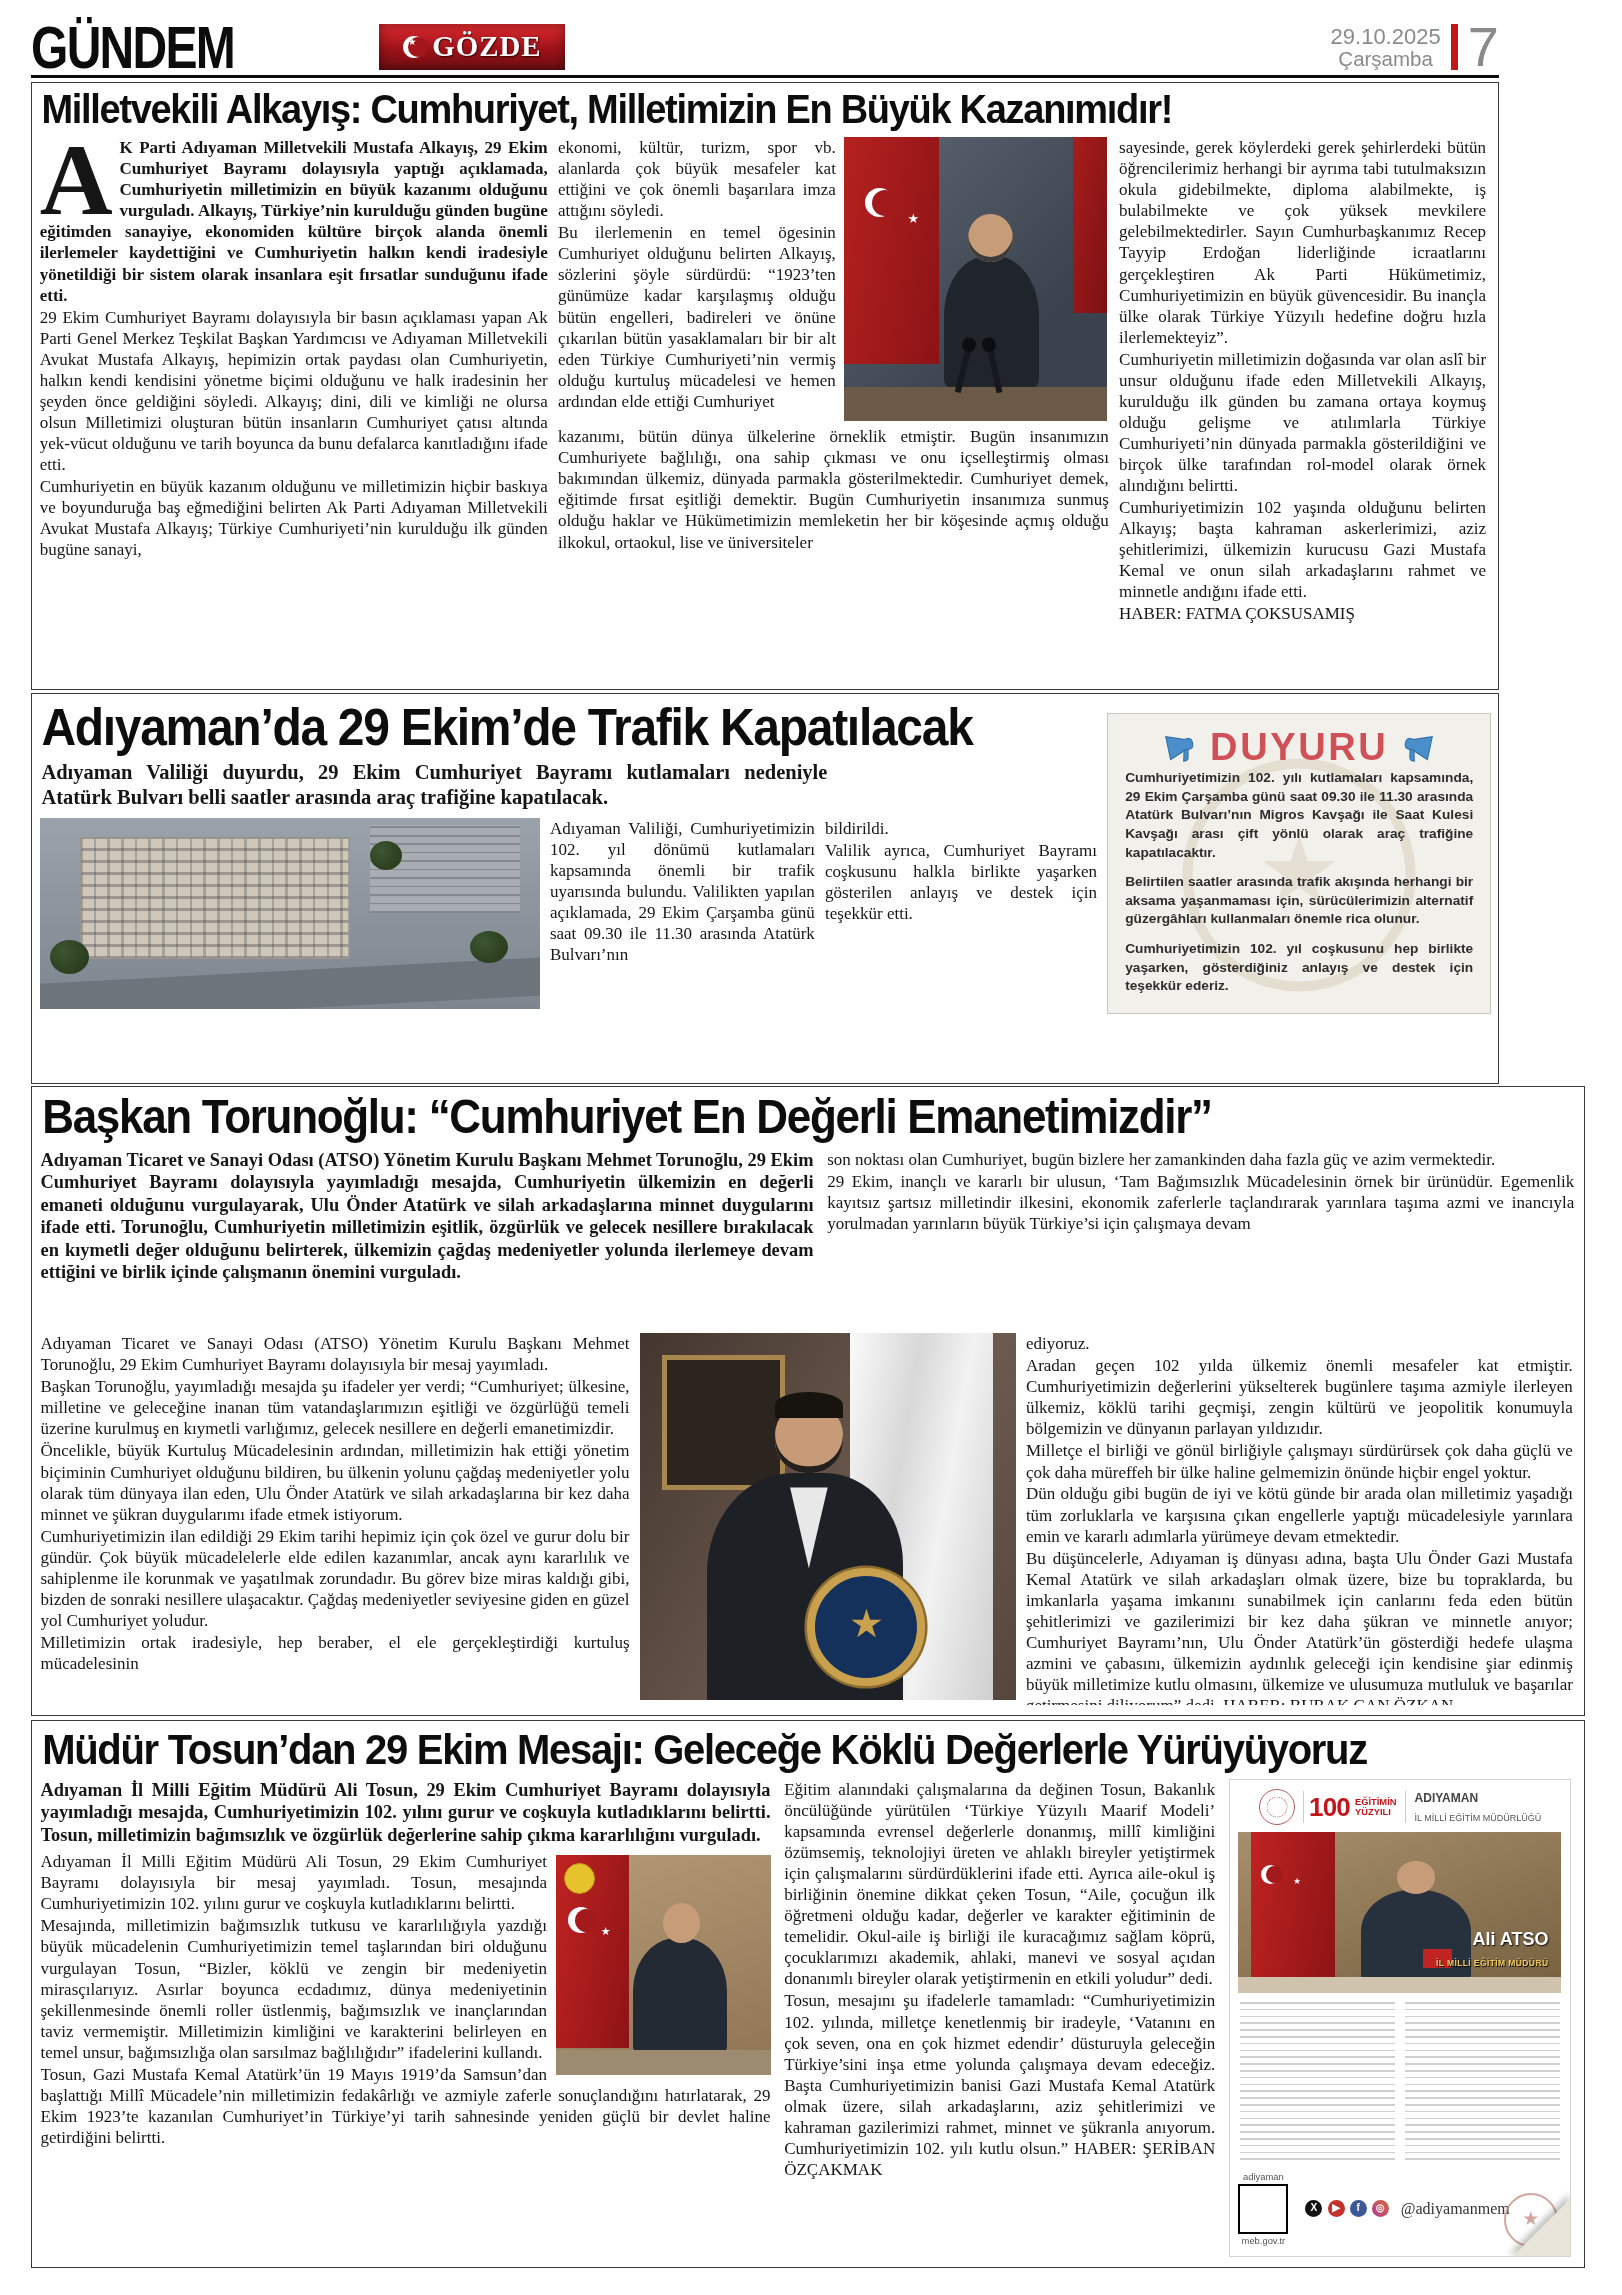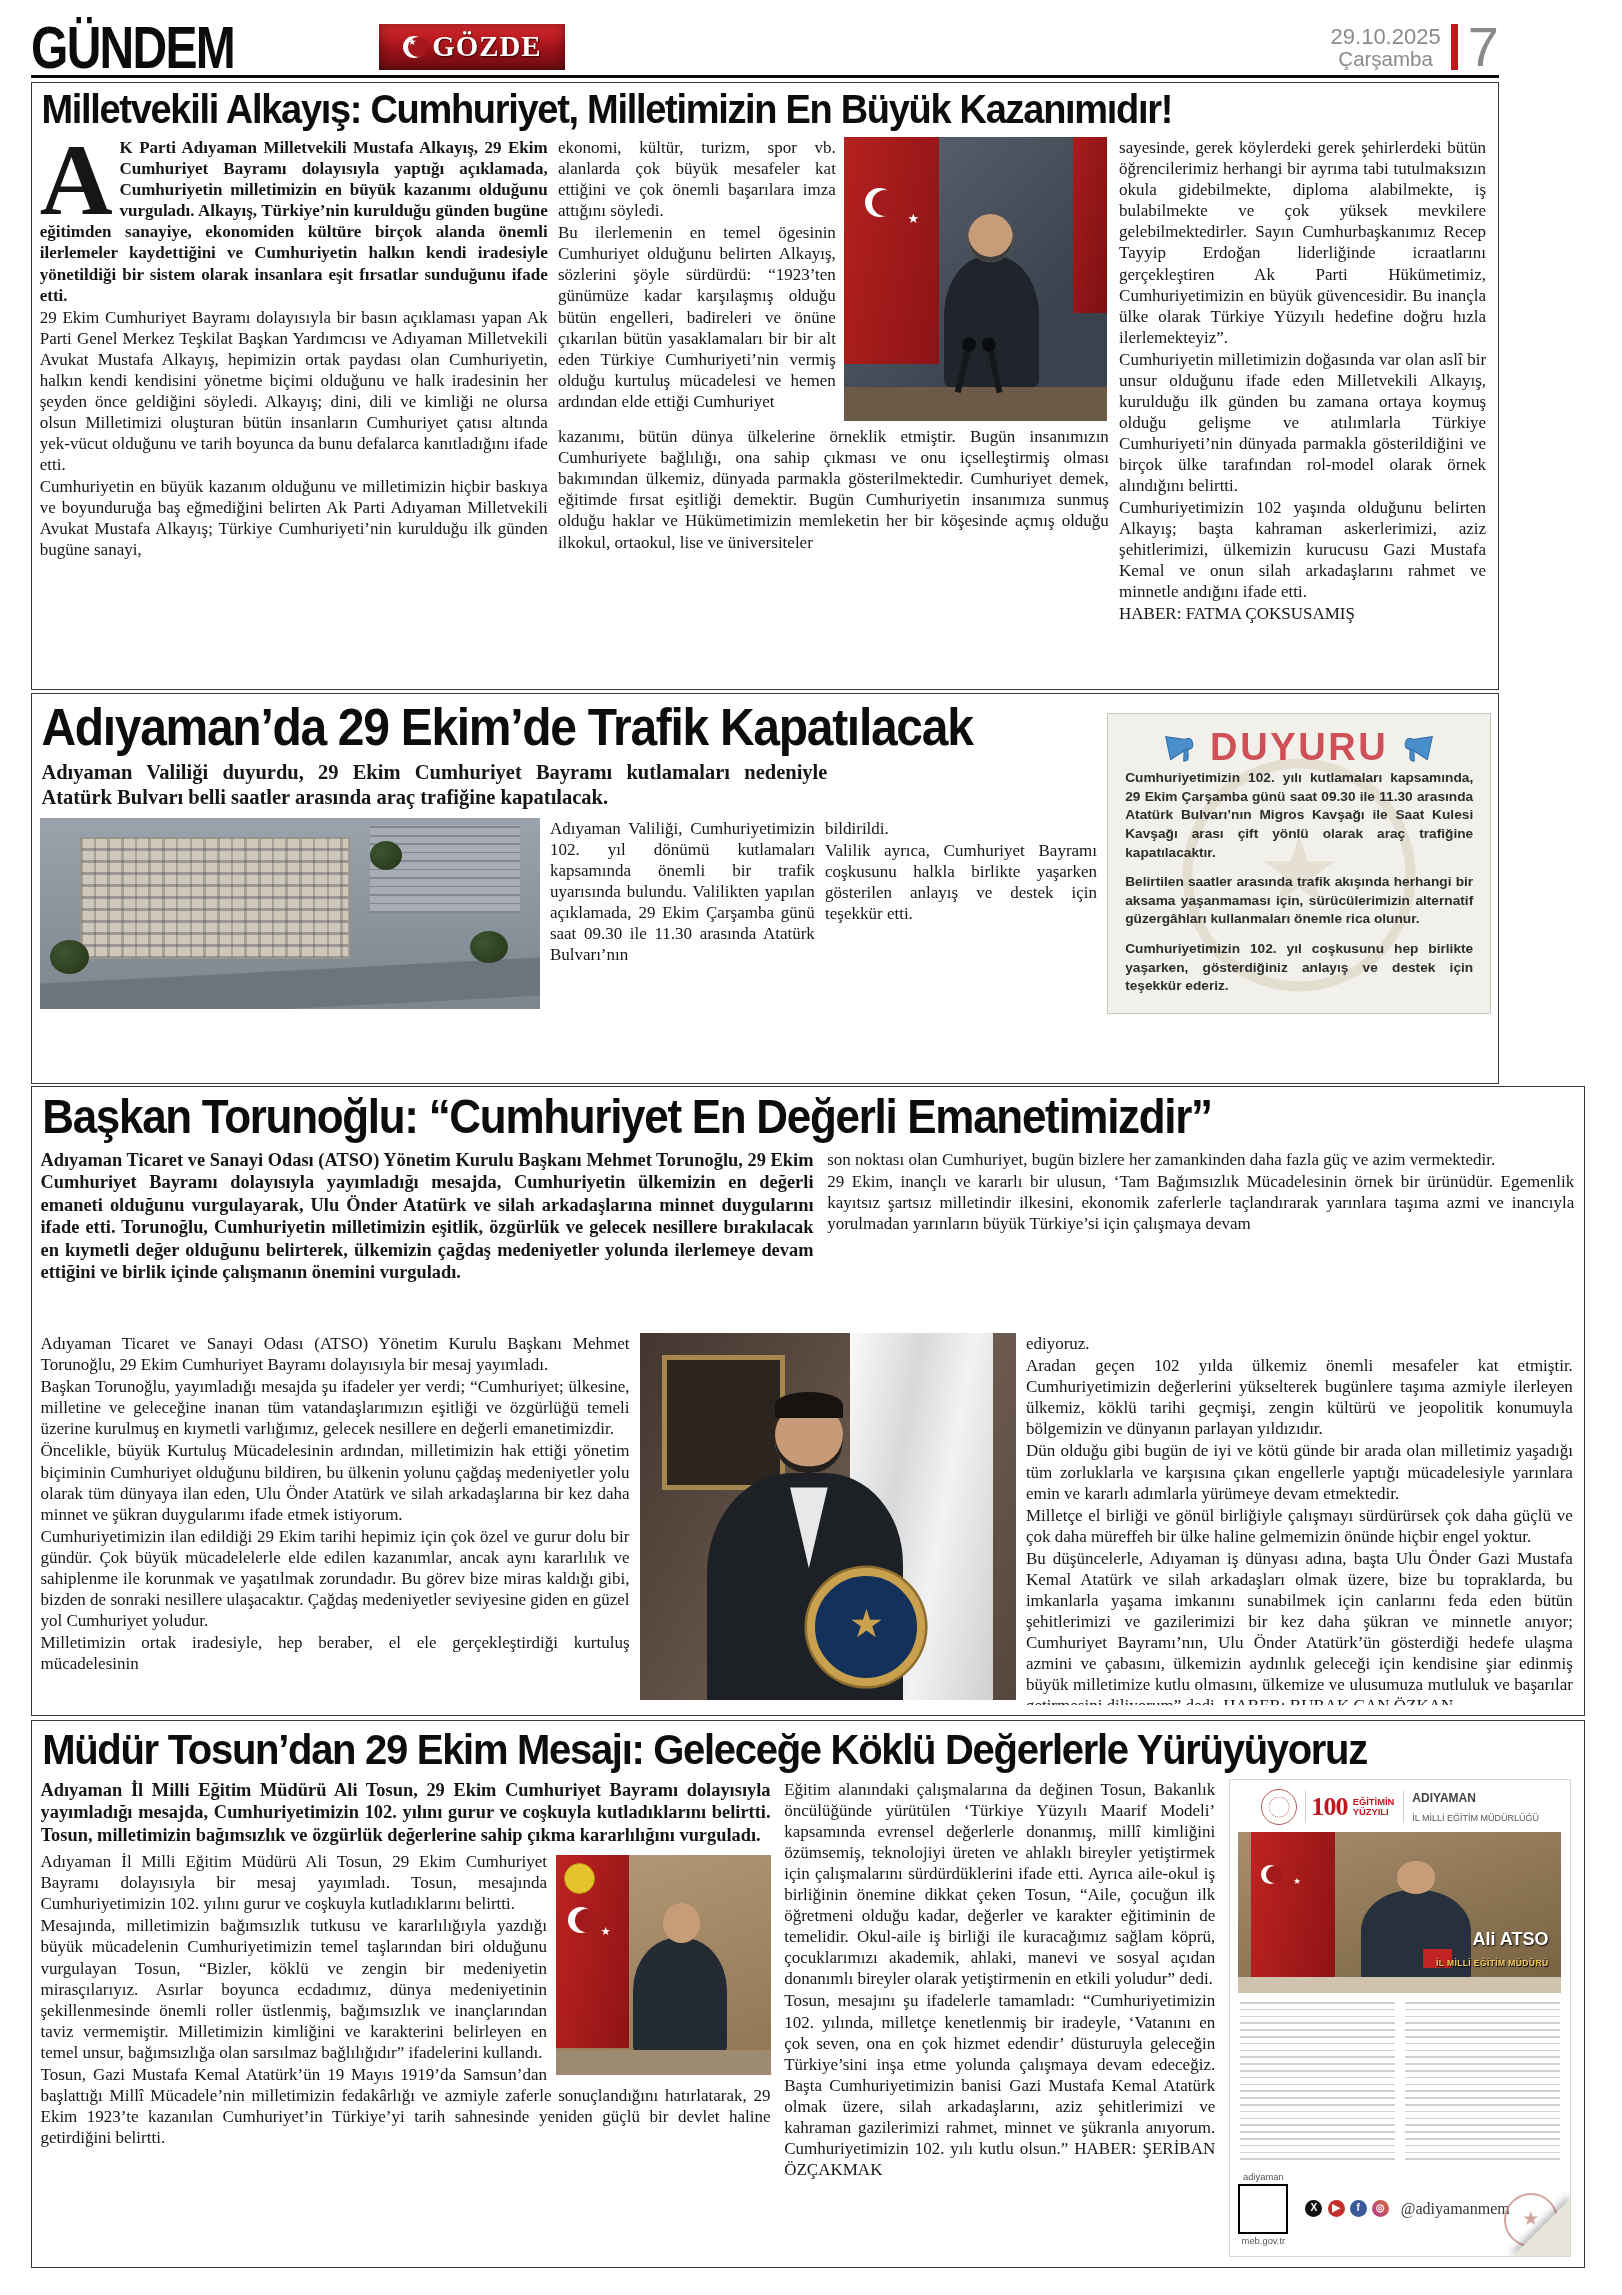--- a/index.html
+++ b/index.html
@@ -109,21 +109,21 @@
   .p4-desk{position:absolute;bottom:0;width:100%;height:11%;background:#9c8a71;}
   .p4-dot{position:absolute;left:4%;top:4%;width:29px;height:29px;border-radius:50%;background:#e6c32d;border:1.7px solid #b99a14;}
   .a4-mid{width:431px;overflow:hidden;}
 
   
   .panel{width:342px;box-sizing:border-box;border:0.9px solid #d5d5d5;background:#fff;position:relative;overflow:hidden;padding:6.8px 8.5px;}
   .panel-head{display:flex;align-items:center;justify-content:center;gap:8.5px;margin:1.7px 0 6.8px 0;}
   .meb-seal{width:34px;height:34px;border-radius:50%;border:1.7px solid #b35a5a;position:relative;}
   .meb-seal::after{content:"";position:absolute;left:50%;top:50%;width:19px;height:19px;transform:translate(-50%,-50%);border-radius:50%;border:1.7px dotted #b35a5a;}
   .brand100{display:flex;align-items:center;gap:5.1px;border-right:1.7px solid #ccc;padding:0 8.5px 0 5.1px;border-left:1.7px solid #ccc;}
-  .b100{font-family:Liberation Serif, serif;font-weight:900;font-size:26px;color:#c3161c;letter-spacing:-0.9px;}
+  .b100{font-family:Liberation Sans, sans-serif;font-weight:900;font-size:26px;color:#c3161c;letter-spacing:-0.9px;}
   .b100txt{font-family:"Liberation Sans",sans-serif;font-weight:bold;font-size:9.4px;color:#c3161c;line-height:1.05;}
   .orgtxt{font-family:"Liberation Sans",sans-serif;line-height:1.1;color:#555;}
   .org1{font-weight:bold;font-size:12px;color:#444;}
   .org2{font-size:9px;width:94px;}
   .panel-photo{position:relative;height:161px;background:linear-gradient(160deg,#a78f6e,#77603f);overflow:hidden;}
   .pp-flag{position:absolute;left:4%;top:0;width:26%;height:92%;background:linear-gradient(100deg,#bf2322,#8e1315);}
   .pp-man{position:absolute;left:38%;bottom:8%;width:34%;height:56%;background:#27303d;border-radius:46% 46% 6% 6%;}
   .pp-head{position:absolute;left:49%;bottom:62%;width:12%;height:20%;background:#c79c79;border-radius:50%;}
   .pp-desk{position:absolute;bottom:0;width:100%;height:10%;background:#cfc3ad;}
   .pp-name{position:absolute;right:4%;bottom:14%;text-align:right;font-family:"Liberation Sans",sans-serif;}
@@ -267,22 +267,22 @@
         <span class="p3-flag"></span>
         <span class="p3-man"></span>
         <span class="p3-shirt"></span>
         <span class="p3-head"></span>
         <span class="p3-hair"></span>
         <span class="p3-badge"></span>
       </div>
       <div class="a3-right">
         <p>ediyoruz.</p>
         <p>Aradan geçen 102 yılda ülkemiz önemli mesafeler kat etmiştir. Cumhuriyetimizin değerlerini yükselterek bugünlere taşıma azmiyle ilerleyen ülkemiz, köklü tarihi geçmişi, zengin kültürü ve jeopolitik konumuyla bölgemizin ve dünyanın parlayan yıldızıdır.</p>
+        <p>Milletçe el birliği ve gönül birliğiyle çalışmayı sürdürürsek çok daha güçlü ve çok daha müreffeh bir ülke haline gelmemizin önünde hiçbir engel yoktur.</p>
         <p>Dün olduğu gibi bugün de iyi ve kötü günde bir arada olan milletimiz yaşadığı tüm zorluklarla ve karşısına çıkan engellerle yaptığı mücadelesiyle yarınlara emin ve kararlı adımlarla yürümeye devam etmektedir.</p>
-        <p>Milletçe el birliği ve gönül birliğiyle çalışmayı sürdürürsek çok daha güçlü ve çok daha müreffeh bir ülke haline gelmemizin önünde hiçbir engel yoktur.</p>
         <p><span>Bu düşüncelerle, Adıyaman iş dünyası adına, başta Ulu Önder Gazi Mustafa Kemal Atatürk ve silah arkadaşları olmak üzere, bize bu topraklarda, bu imkanlarla yaşama imkanını sunabilmek için canlarını feda eden bütün şehitlerimizi ve gazilerimizi bir kez daha şükran ve minnetle anıyor; Cumhuriyet Bayramı’nın, Ulu Önder Atatürk’ün gösterdiği hedefe ulaşma azmini ve çabasını, ülkemizin aydınlık geleceği için kendisine şiar edinmiş büyük milletimize kutlu olmasını, ülkemize ve ulusumuza mutluluk ve başarılar getirmesini diliyorum” dedi.</span> <span>HABER: BURAK CAN ÖZKAN</span></p>
       </div>
     </div>
   </section>
 
   <section class="art art4">
     <h2 class="hl a4-h">Müdür Tosun’dan 29 Ekim Mesajı: Geleceğe Köklü Değerlerle Yürüyüyoruz</h2>
     <div class="a4-row bodytext">
       <div class="a4-left">
         <div class="a4-lead">Adıyaman İl Milli Eğitim Müdürü Ali Tosun, 29 Ekim Cumhuriyet Bayramı dolayısıyla yayımladığı mesajda, Cumhuriyetimizin 102. yılını gurur ve coşkuyla kutladıklarını belirtti. Tosun, milletimizin bağımsızlık ve özgürlük değerlerine sahip çıkma kararlılığını vurguladı.</div>

